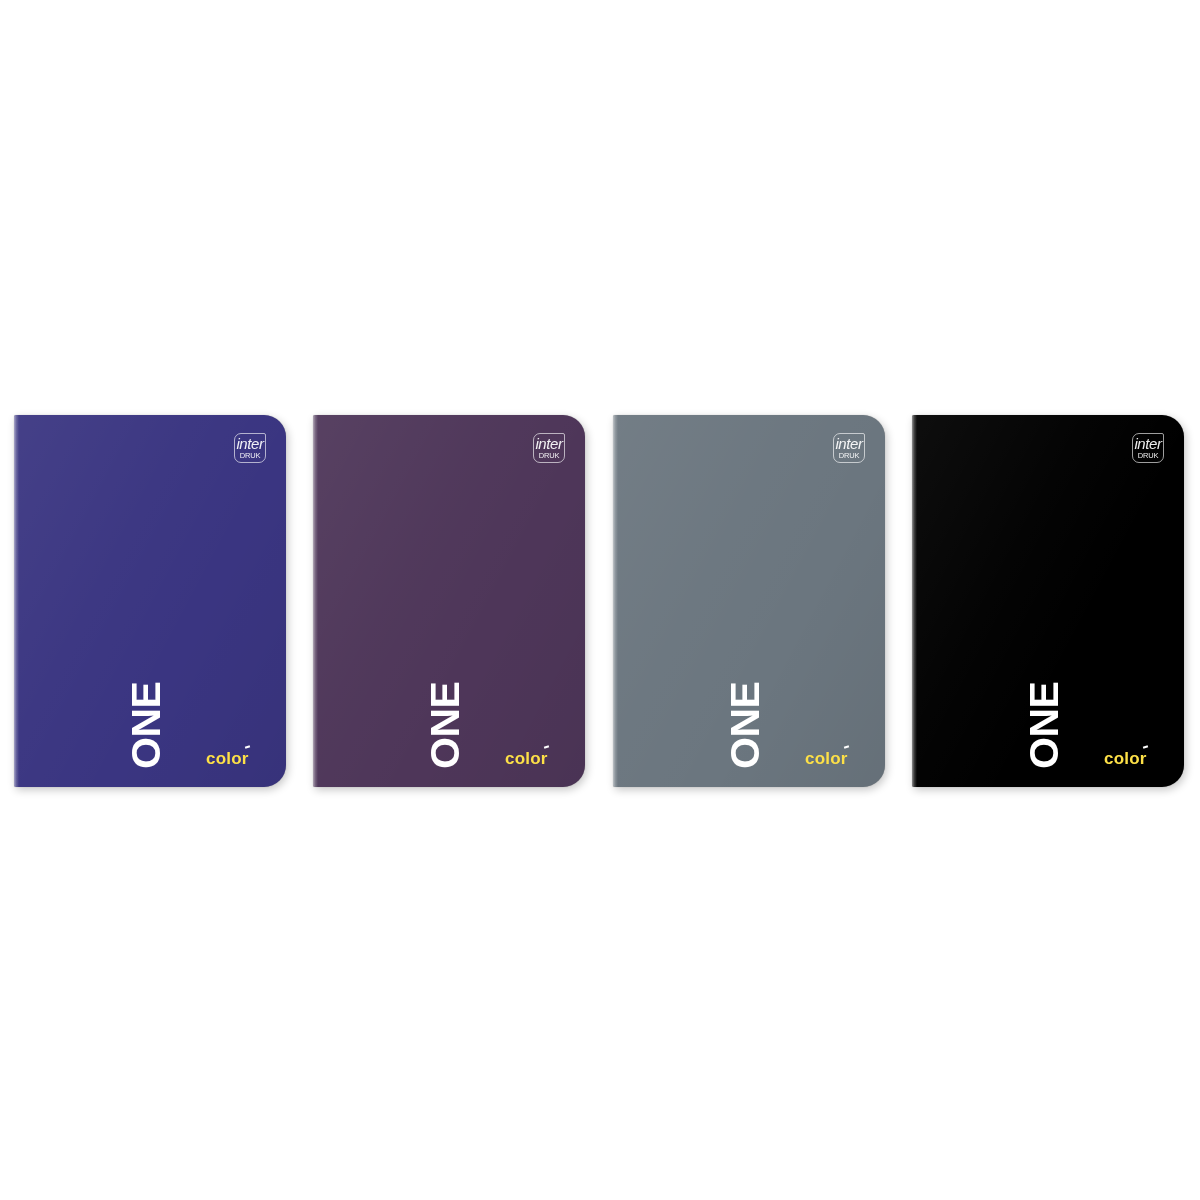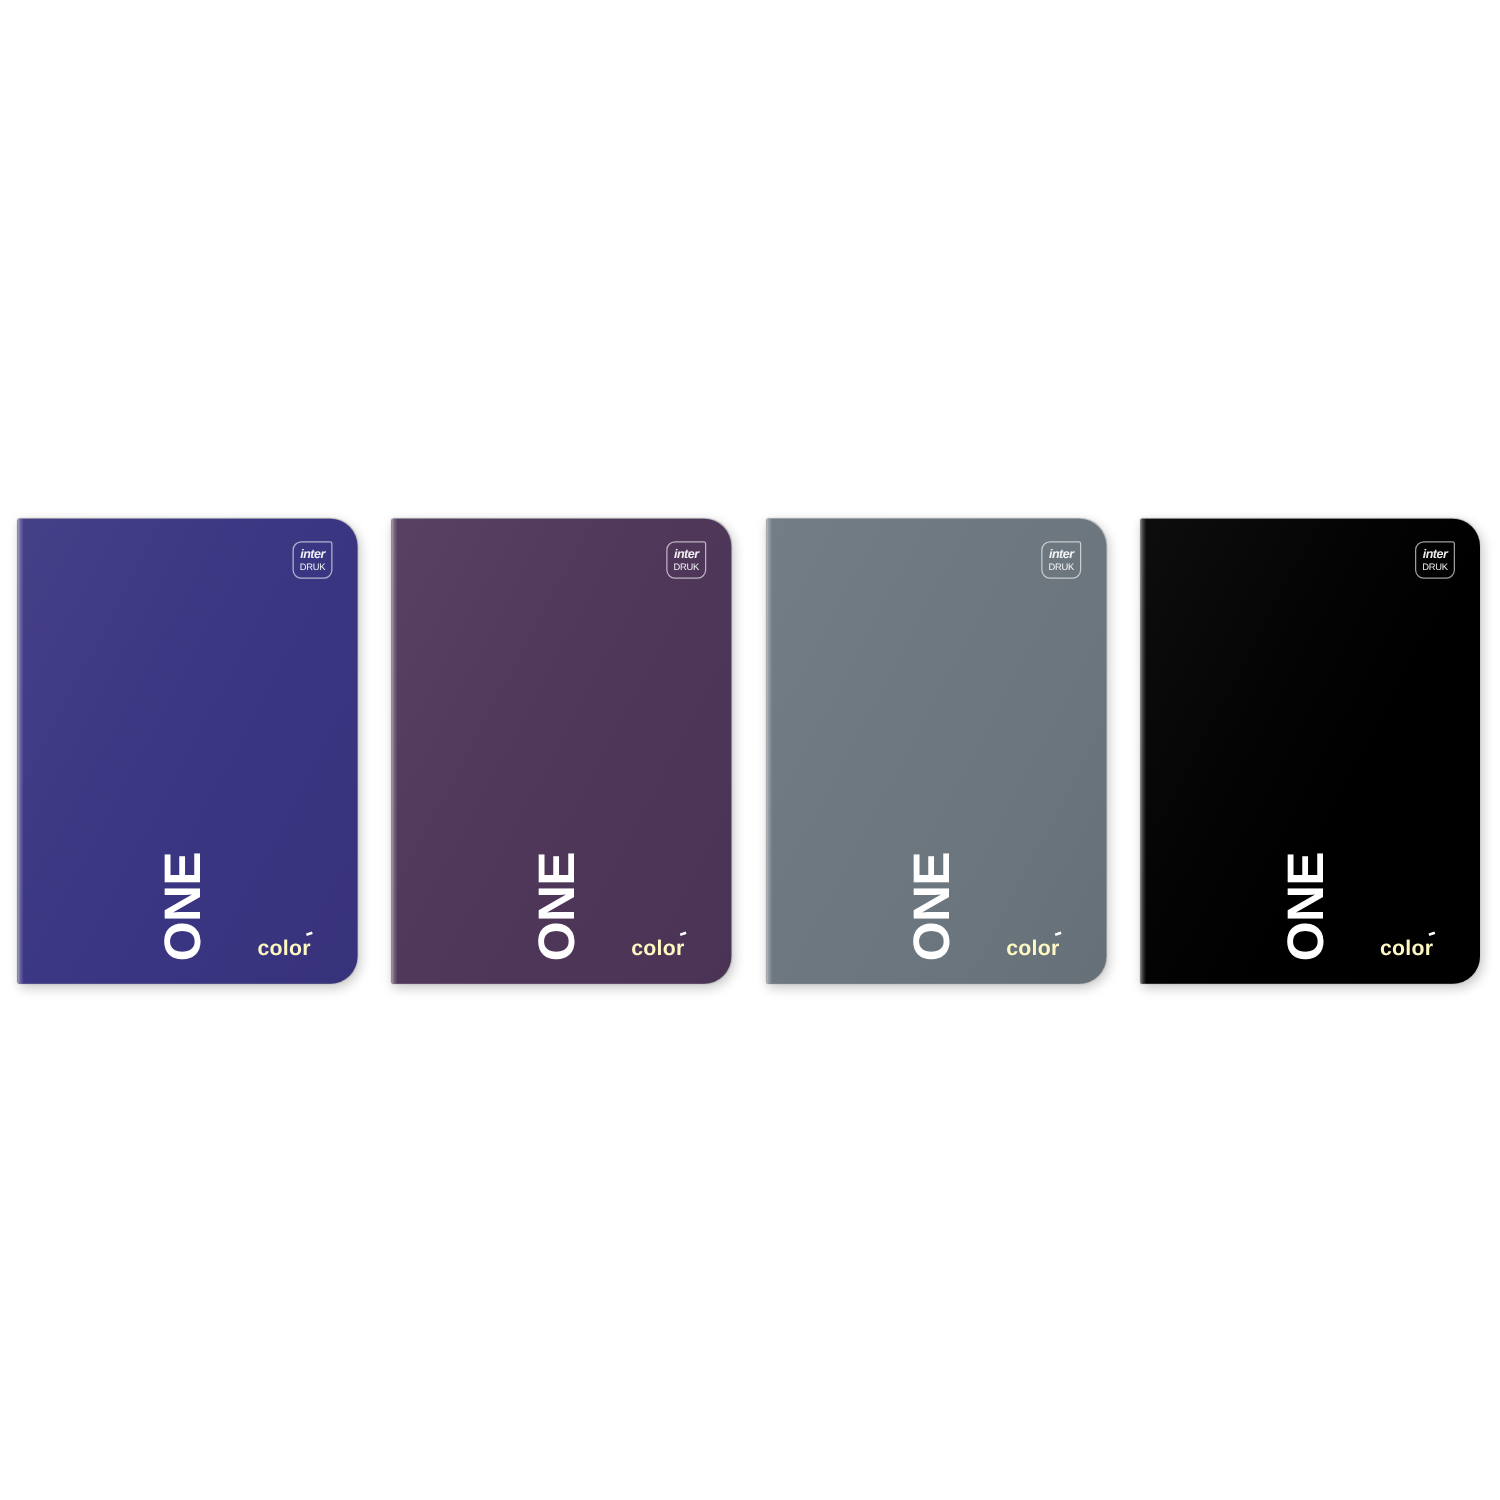--- a/index.html
+++ b/index.html
@@ -72,22 +72,22 @@
     border-radius: 7px 2px 7px 7px;
     display: flex;
     flex-direction: column;
     align-items: center;
     justify-content: center;
     line-height: 1;
   }
   .brand-mark .bm-inter {
     font-family: "Liberation Sans", sans-serif;
     font-style: italic;
-    font-weight: 700;
-    font-size: 10px;
+    font-weight: 400;
+    font-size: 15px;
     letter-spacing: -0.4px;
     color: rgba(255,255,255,0.93);
     margin-bottom: 1px;
   }
   .brand-mark .bm-druk {
     font-family: "Liberation Sans", sans-serif;
     font-weight: 400;
     font-size: 7.5px;
     letter-spacing: -0.2px;
     color: rgba(255,255,255,0.93);
@@ -120,21 +120,21 @@
   }
   .color-word {
     position: absolute;
     left: 28px;
     bottom: 2px;
     font-family: "Liberation Sans", sans-serif;
     font-weight: 700;
     font-size: 17px;
     line-height: 17px;
     letter-spacing: 0.2px;
-    color: #fef9c3;
+    color: #fde047;
     white-space: nowrap;
   }
   .color-word .accent {
     position: relative;
     display: inline-block;
   }
   .color-word .accent::after {
     content: "";
     position: absolute;
     top: -4px;

